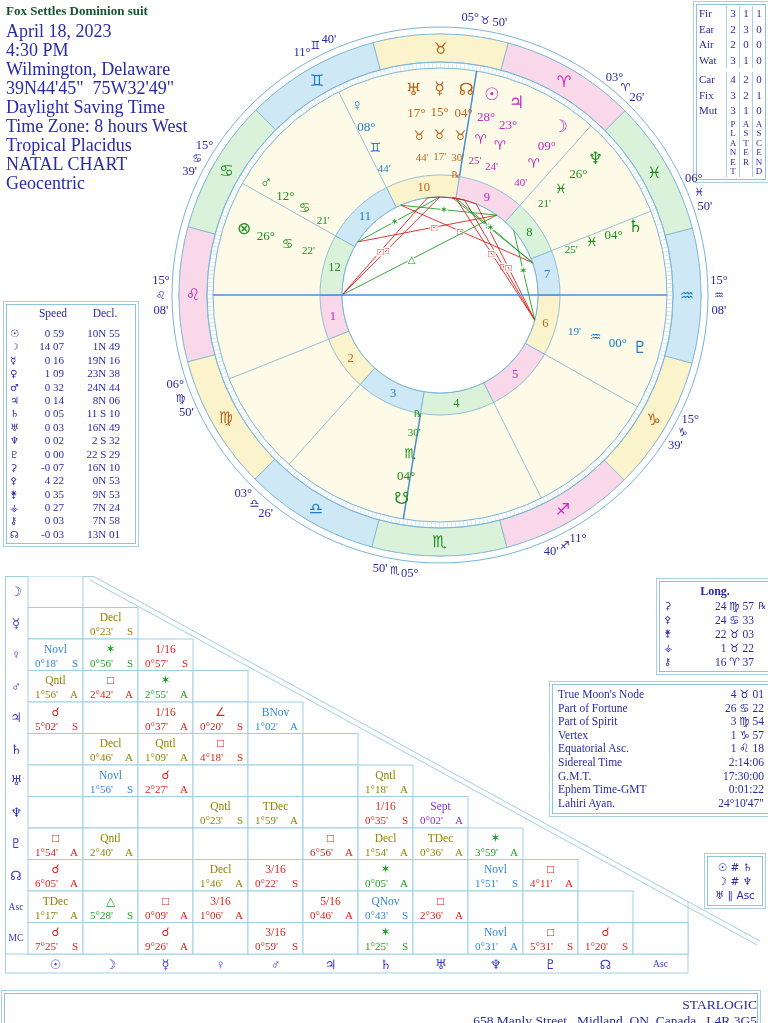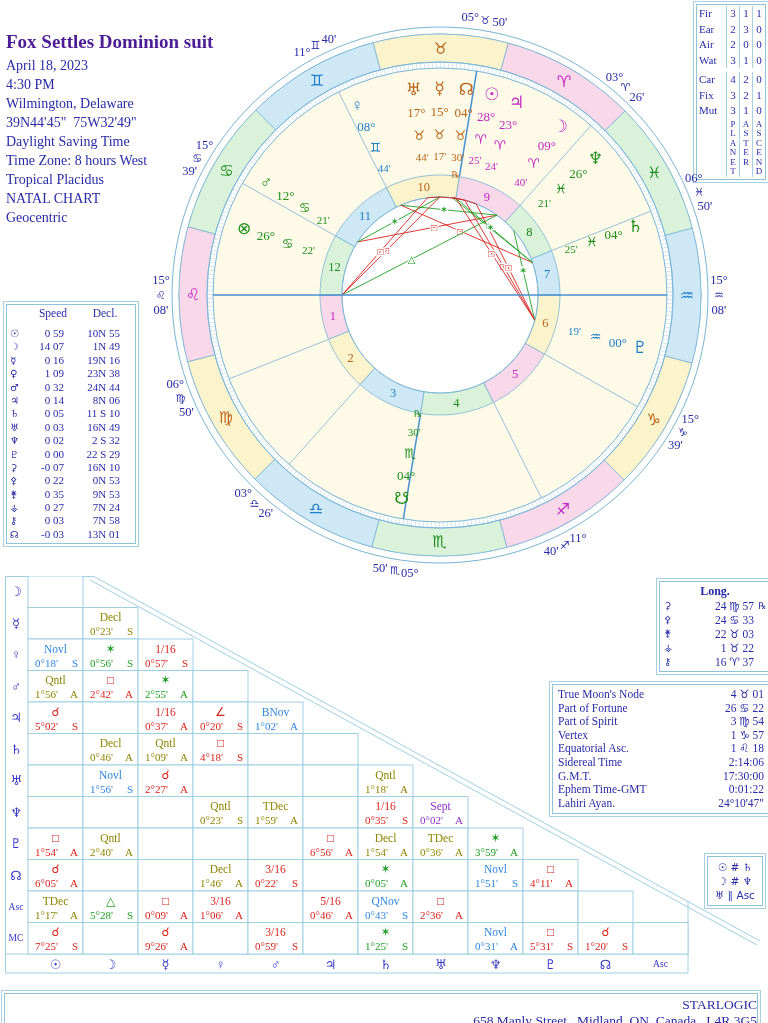--- a/index.html
+++ b/index.html
@@ -1,22 +1,22 @@
 <!DOCTYPE html>
 <html><head>
 <meta charset="utf-8">
 <style>
   html,body{margin:0;padding:0;background:#fff;}
   body{width:768px;height:1023px;position:relative;font-family:"Liberation Serif","DejaVu Sans",serif;color:#2a2aa8;overflow:hidden;}
   .abs{position:absolute;}
   .obox{border:1px solid #8fc3da;box-shadow:0 0 0 2px #ffffff,0 0 0 3px #a9cfe3;background:#fff;}
   
   #info{left:6px;top:3px;width:220px;}
-  #info .title{font-weight:bold;font-size:19px;color:#4c1d95;margin-bottom:3px;margin-top:28px;}
-  #info .info-line{font-size:14px;line-height:19px;white-space:pre;}
+  #info .title{font-weight:bold;font-size:13px;color:#14532d;margin-bottom:3px;}
+  #info .info-line{font-size:18px;line-height:19px;white-space:pre;}
   
   #balance{left:696px;top:4px;width:66px;font-size:11px;padding:1px 0 2px 2px;}
   .bal-row{display:flex;height:15.5px;line-height:15.5px;justify-content:flex-end;}
   .bal-row .lab{width:27px;}
   .bal-row .num{width:12px;text-align:center;border-left:1px solid #a9cfe3;}
   .bal-gap{height:4px;}
   .bal-words{display:flex;}
   .bal-words .lab{width:27px;}
   .bal-word{width:12px;border-left:1px solid #a9cfe3;text-align:center;font-size:9px;line-height:9.5px;padding-top:1px;}
   
@@ -742,21 +742,21 @@
       <span class="s">0 00</span>
       <span class="d">22 S 29</span>
     </div>
     <div class="sp-row">
       <span class="g">⚳</span>
       <span class="s">-0 07</span>
       <span class="d">16N 10</span>
     </div>
     <div class="sp-row">
       <span class="g">⚴</span>
-      <span class="s">0 22</span>
+      <span class="s">4 22</span>
       <span class="d">0N 53</span>
     </div>
     <div class="sp-row">
       <span class="g">⚵</span>
       <span class="s">0 35</span>
       <span class="d">9N 53</span>
     </div>
     <div class="sp-row">
       <span class="g">⚶</span>
       <span class="s">0 27</span>

